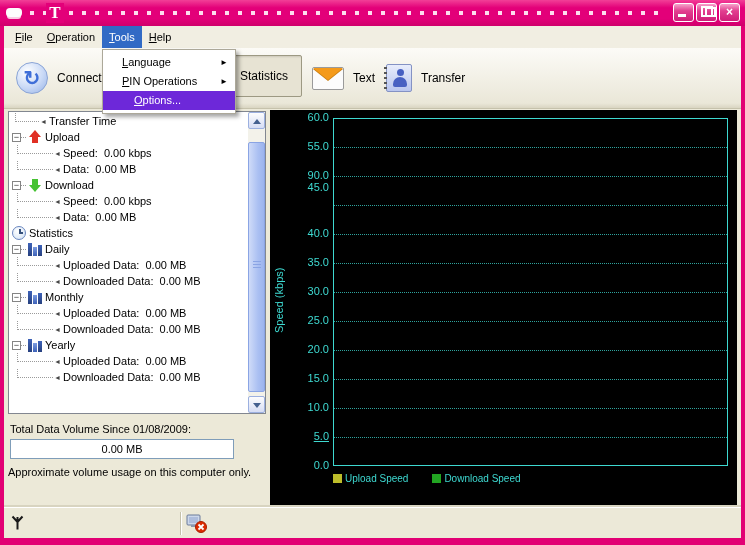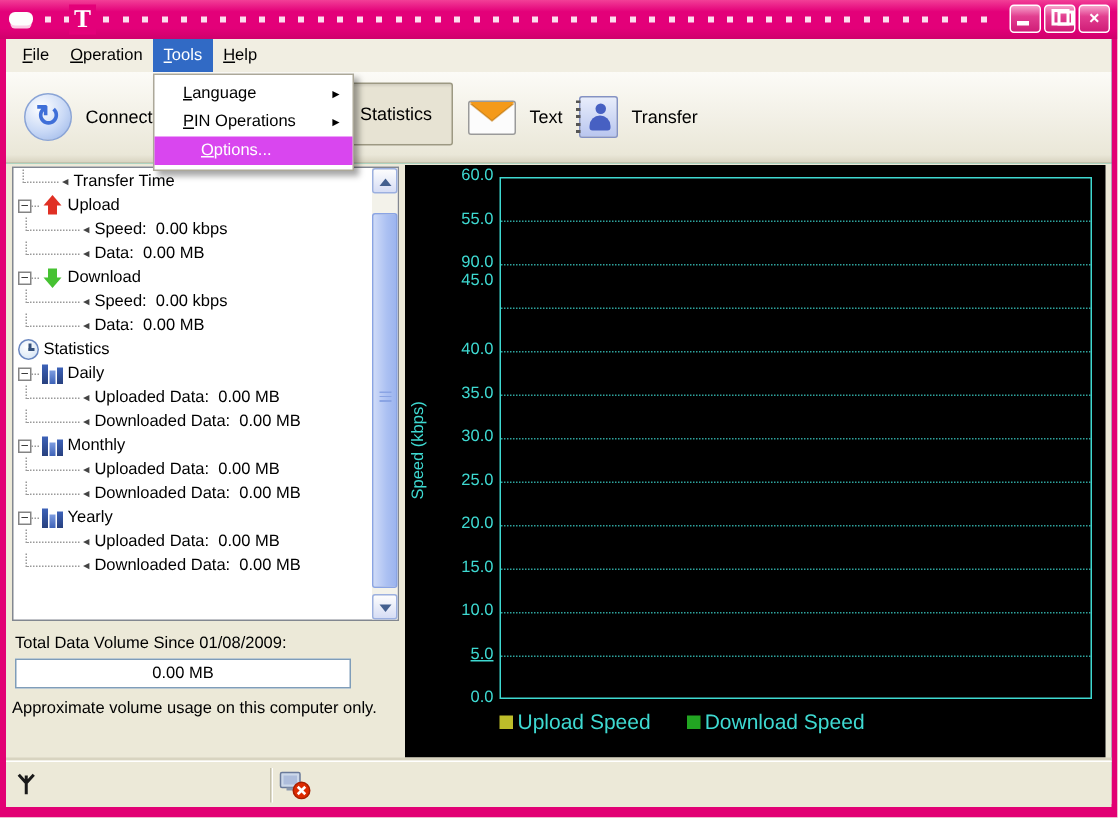--- a/index.html
+++ b/index.html
@@ -64,21 +64,21 @@
   .person::after { content:""; position:absolute; left:0; top:8px; width:14px; height:10px;
     border-radius:7px 7px 2px 2px; background:#4760c2; }
 
   
   .dropdown { position:absolute; left:102px; top:49px; width:134px;
     background:#fff; border:1px solid #aca899; box-shadow:3px 3px 4px rgba(0,0,0,.35);
     padding:3px 0; z-index:50; }
   .dd-item { position:relative; height:19px; line-height:19px; padding-left:19px; color:#000; }
   .dd-item .dd-arrow { position:absolute; right:7px; top:0; font-size:8px; line-height:19px; }
   .dd-item.disabled { color:#b5b2a8; }
-  .dd-item.selected { background:#d946ef; color:#fff;padding-left:31px; }
+  .dd-item.selected { background:#6d28d9; color:#fff;padding-left:31px; }
 
   
   .main { position:absolute; left:0; top:83px; width:737px; height:398px; background:#ece9d8; }
 
   .tree-panel { position:absolute; left:4px; top:2px; width:258px; height:303px;
     background:#fff; border:1px solid #828790; }
   .tree-rows { position:absolute; left:1px; top:1px; width:222px; }
   .tree-row { position:relative; height:16px; display:flex; align-items:center; white-space:pre; }
   .expander { width:9px; height:9px; border:1px solid #848484; background:#fff;
     font-size:9px; line-height:7px; text-align:center; margin-left:2px; flex:none; color:#333; }
@@ -125,21 +125,21 @@
   .chart { position:absolute; left:266px; top:1px; width:467px; height:395px; background:#000; }
   .plot { position:absolute; left:63px; top:8px; width:395px; height:348px; border:1px solid #3ed9d1; }
   .gridline { position:absolute; left:64px; width:393px; height:1px;
     border-top:1px dotted rgba(62,217,209,.75); }
   .ytick { position:absolute; width:36px; left:23px; height:13px; text-align:right;
     color:#3ed9d1; font-size:11px; }
   .ylabel { position:absolute; left:3px; top:105px; height:170px; width:15px;
     writing-mode:vertical-rl; transform:rotate(180deg); color:#3ed9d1; font-size:11px;
     text-align:center; }
   .legend { position:absolute; left:63px; top:363px; display:flex; gap:24px; }
-  .legend-item { display:flex; align-items:center; gap:3px; color:#3ed9d1; font-size:14px; }
+  .legend-item { display:flex; align-items:center; gap:3px; color:#3ed9d1; font-size:10px; }
   .swatch { width:9px; height:9px; flex:none; }
 
   
   .statusbar { position:absolute; left:0; top:481px; width:737px; height:31px;
     background:#ece9d8; border-top:1px solid #fff; box-shadow:0 -2px 0 #d8d4c0; }
   .sb-div { position:absolute; left:176px; top:4px; width:2px; height:23px;
     border-left:1px solid #c5c1ab; border-right:1px solid #fff; }
   .antenna { position:absolute; left:7px; top:7px; }
   .comp-x { position:absolute; left:182px; top:6px; }
 </style>

